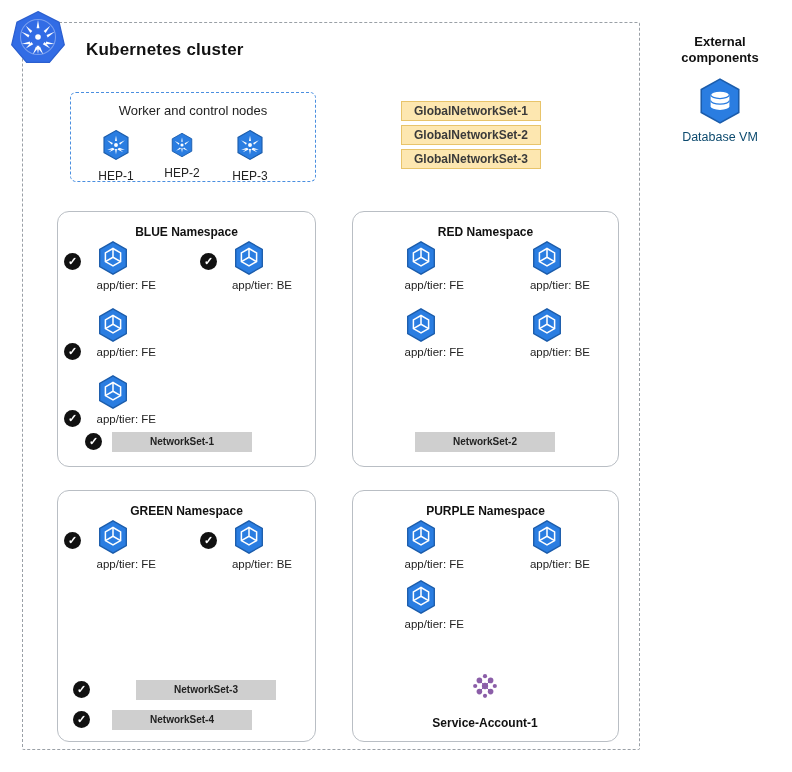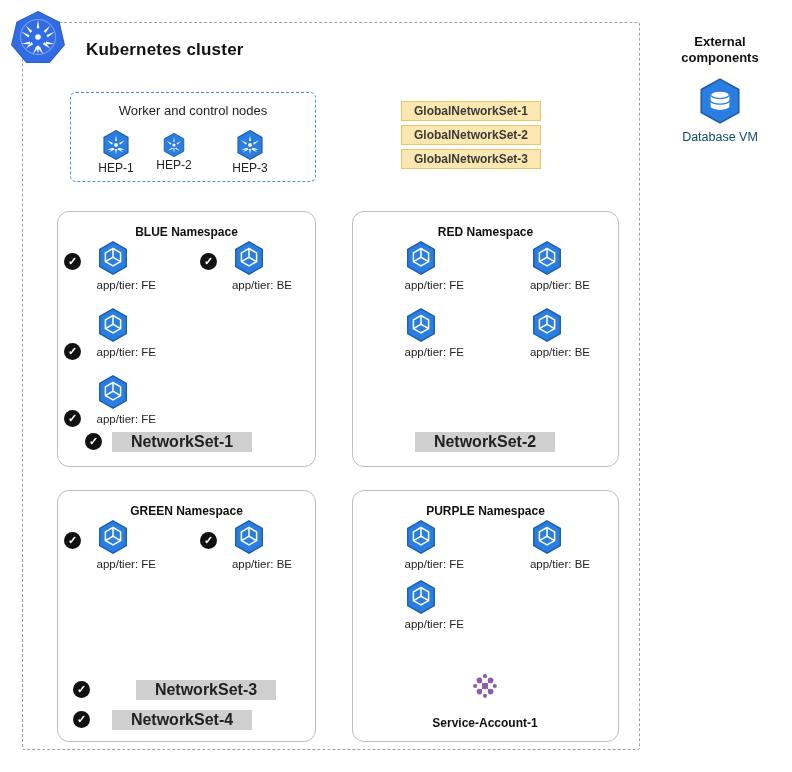--- a/index.html
+++ b/index.html
@@ -71,21 +71,21 @@
     color: #222;
   }
   .hep {
     position: absolute;
     top: 36px;
     width: 66px;
     text-align: center;
   }
   .hep .hep-label {
     font-size: 12px;
-    margin-top: 0;
+    margin-top: 8px;
     color: #222;
   }
   .hep-icon {
     width: 32px;
     height: 32px;
     margin: 0 auto;
     display: block;
   }
 
   
@@ -163,21 +163,21 @@
     font-weight: bold;
   }
 
   
   .netset {
     position: absolute;
     width: 140px;
     height: 20px;
     background: #cfcfcf;
     box-sizing: border-box;
-    font-size: 16px;
+    font-size: 10px;
     font-weight: bold;
     color: #222;
     text-align: center;
     line-height: 20px;
   }
 
   
   .svcacct {
     position: absolute;
     width: 140px;
@@ -258,21 +258,21 @@
           <path d="M31 14 L24 17.4 L25 19.6 Z"></path>
           <path d="M11 29 L16.8 23.8 L18.3 25.6 Z"></path>
           <path d="M29 29 L23.2 23.8 L21.7 25.6 Z"></path>
           <path d="M9 26 L16 23.5 L16.6 25.8 Z"></path>
           <path d="M31 26 L24 23.5 L23.4 25.8 Z"></path>
         </g>
       </svg>
       <div class="hep-label">HEP-1</div>
     </div>
 
-    <div class="hep" style="left:70px;">
+    <div class="hep" style="left:78px;">
       <svg class="hep-icon" viewBox="0 0 40 40" style="width:26px;height:26px;margin-top:3px;">
         <polygon points="20,2 35,10.5 35,29.5 20,38 5,29.5 5,10.5" fill="#2a7de1" stroke="#1b5cab" stroke-width="1.4"></polygon>
         <g fill="#ffffff">
           <circle cx="20" cy="20" r="2.4"></circle>
           <path d="M20 8 L21.2 15 L18.8 15 Z"></path>
           <path d="M20 32 L18.8 25 L21.2 25 Z"></path>
           <path d="M9 14 L16 17.4 L15 19.6 Z"></path>
           <path d="M31 14 L24 17.4 L25 19.6 Z"></path>
           <path d="M11 29 L16.8 23.8 L18.3 25.6 Z"></path>
           <path d="M29 29 L23.2 23.8 L21.7 25.6 Z"></path>

